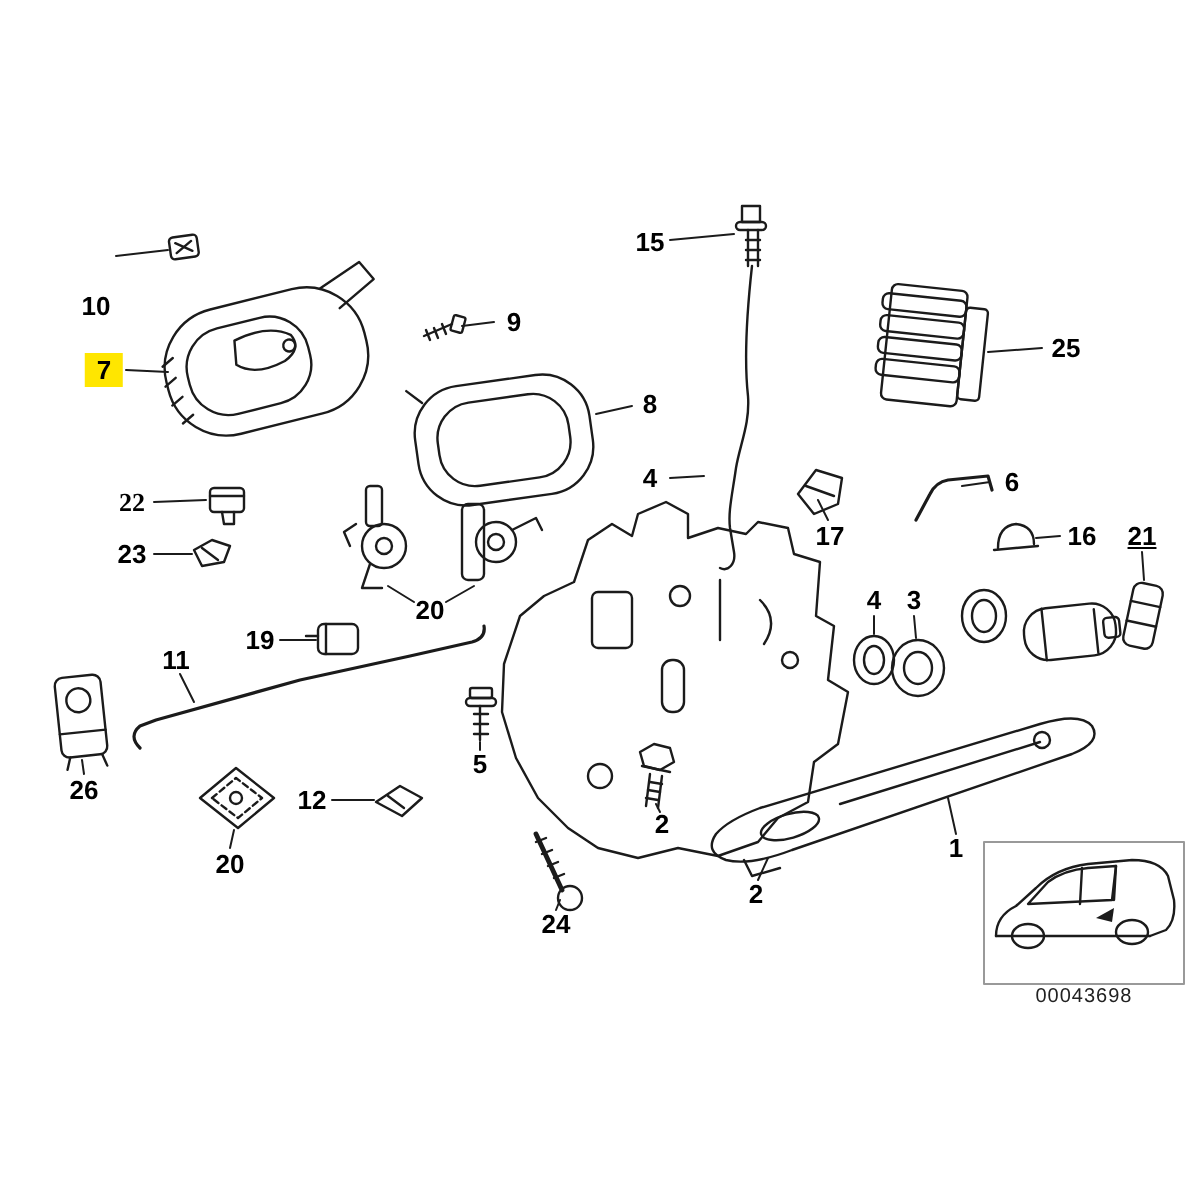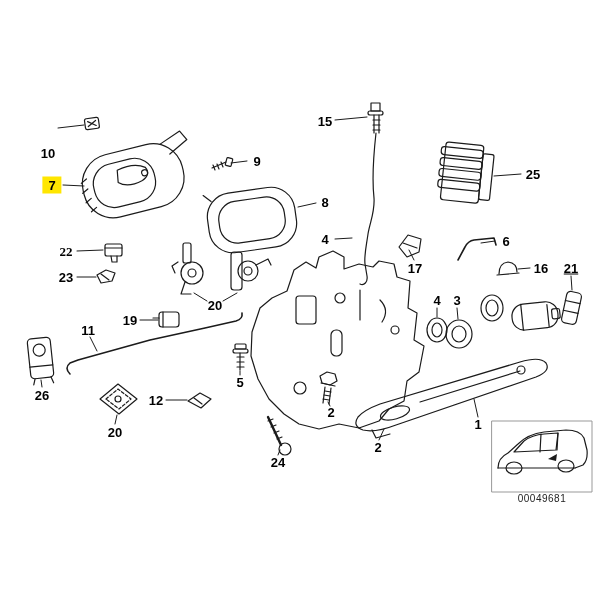--- a/index.html
+++ b/index.html
@@ -269,15 +269,15 @@
       <div class="part-label" style="left: 130px; top: 320px;">19</div>
       <div class="part-label" style="left: 215px; top: 305px;">20</div>
       <div class="part-label" style="left: 571px; top: 268px; text-decoration: underline;">21</div>
       <div class="part-label" style="left: 66px; top: 251px; font-family: Liberation Serif, serif;">22</div>
       <div class="part-label" style="left: 66px; top: 277px;">23</div>
       <div class="part-label" style="left: 278px; top: 462px;">24</div>
       <div class="part-label" style="left: 533px; top: 174px;">25</div>
       <div class="part-label" style="left: 42px; top: 395px;">26</div>
     </div>
 
-  <div class="doc-number">00049681</div>
+  <div class="doc-number">00043698</div>
 
 </div>
 
 </body></html>

